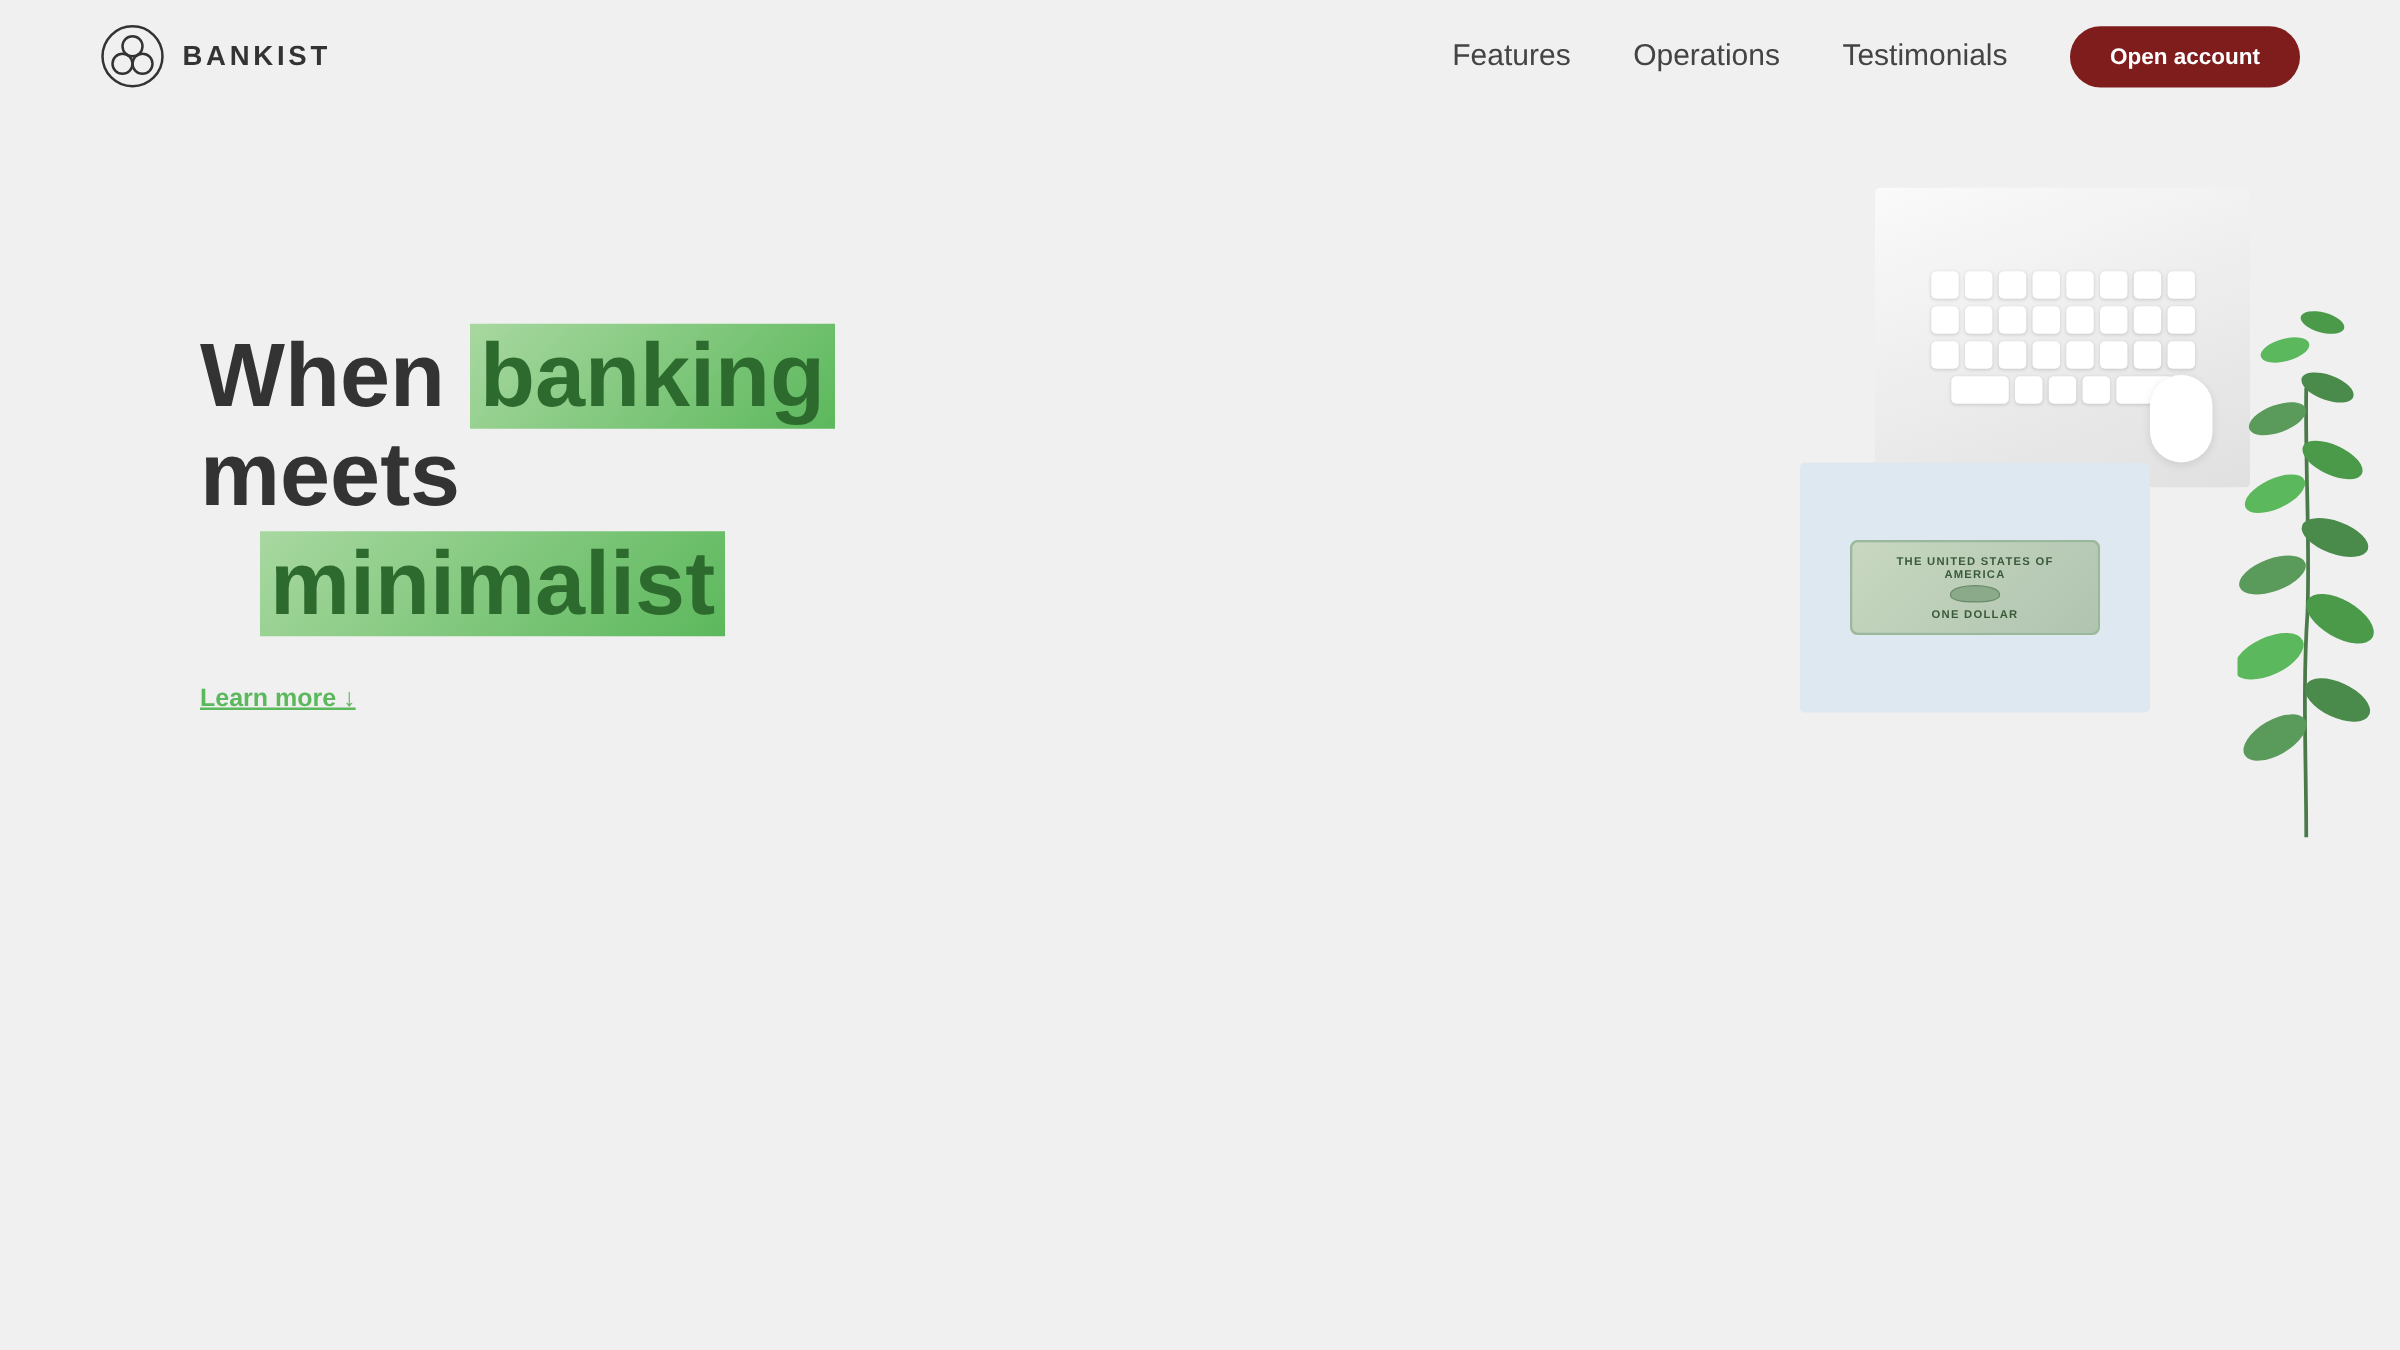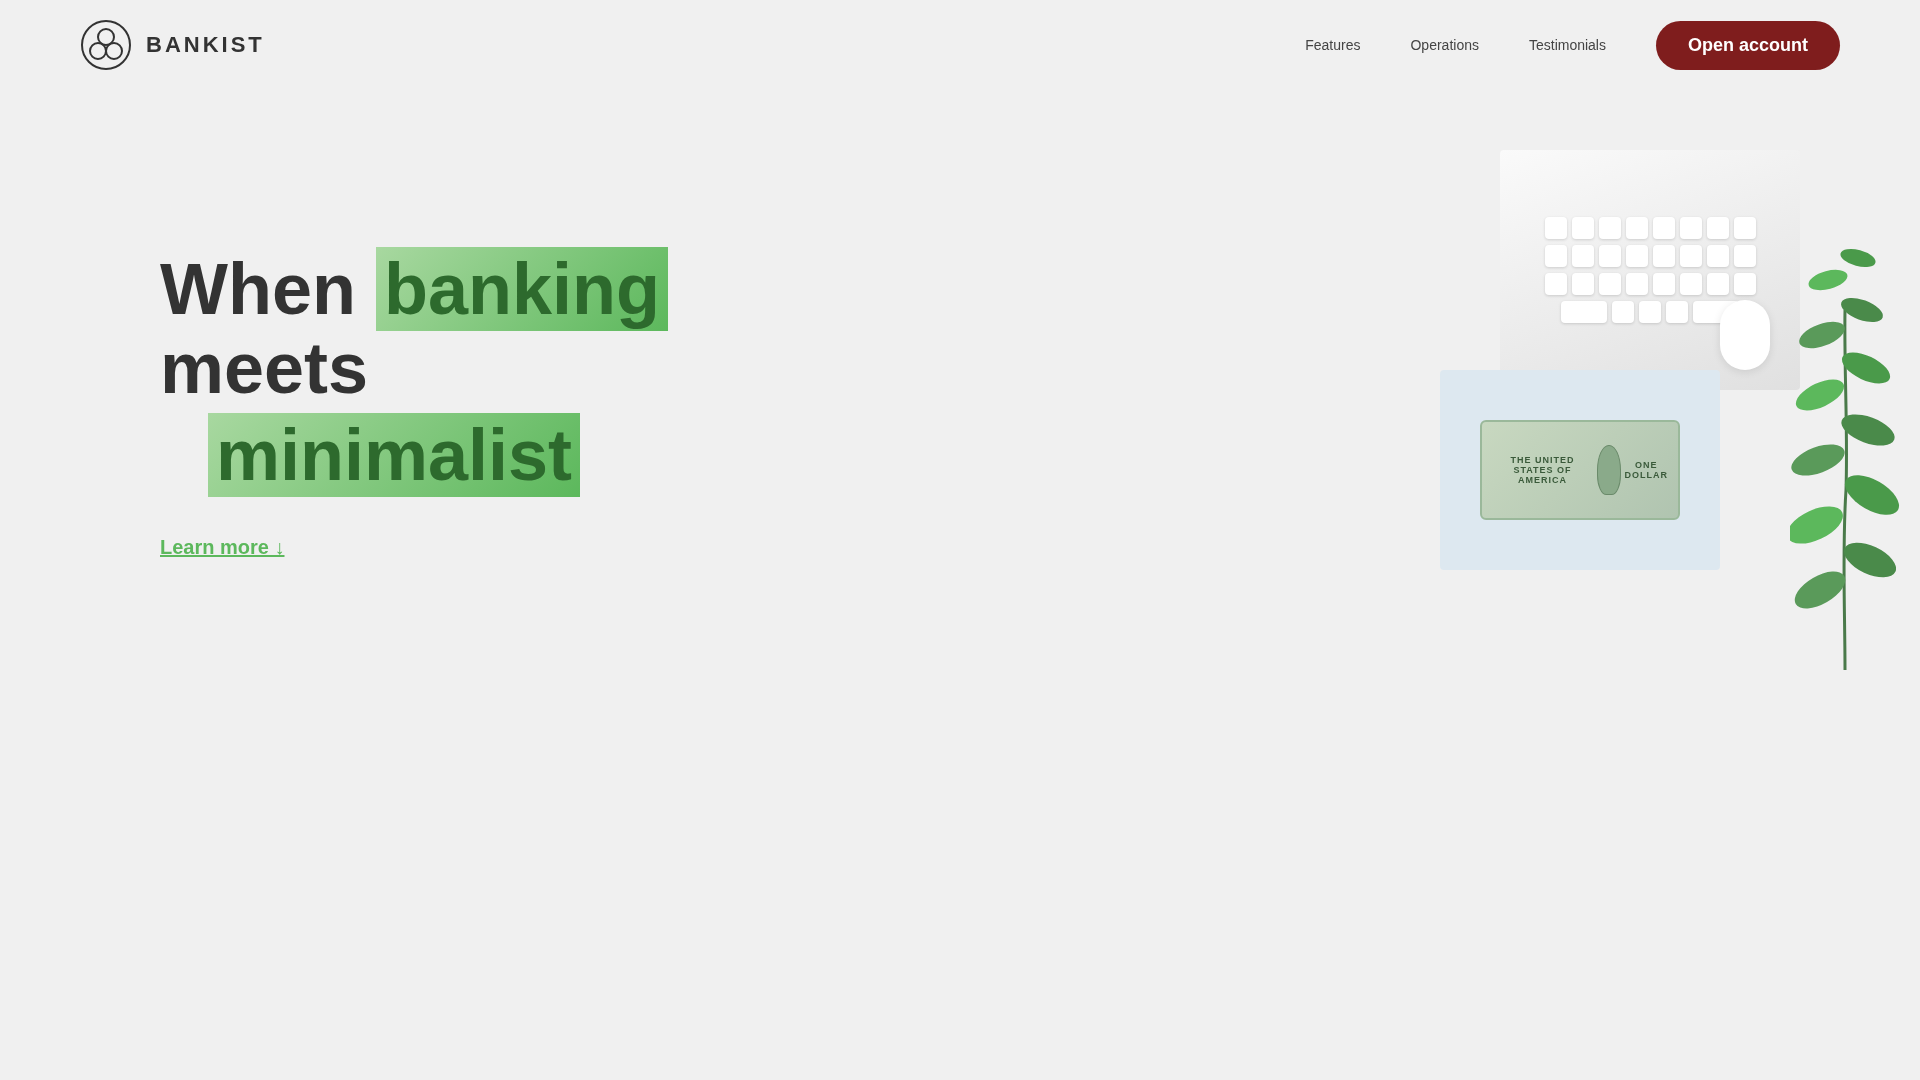--- a/index.html
+++ b/index.html
@@ -46,21 +46,21 @@
       color: #333;
     }
 
     .nav-links {
       display: flex;
       align-items: center;
       gap: 50px;
     }
 
     .nav-link {
-      font-size: 14px;
+      font-size: 24px;
       color: #444;
       text-decoration: none;
       cursor: pointer;
       background: none;
       border: none;
       font-family: inherit;
     }
 
     .nav-cta {
       background-color: #7f1d1d;
@@ -212,26 +212,26 @@
       border-radius: 25px;
       box-shadow: 0 2px 8px rgba(0,0,0,0.1);
       position: absolute;
       bottom: 20px;
       right: 30px;
     }
 
     
     .dollar-visual {
       width: 200px;
-      height: 100px;
+      height: 76px;
       background: linear-gradient(135deg, #c8d8c0, #b0c4b0);
       border-radius: 6px;
       border: 2px solid #9ab89a;
       display: flex;
-      flex-direction: row;
+      flex-direction: column;
       align-items: center;
       justify-content: center;
       gap: 4px;
       padding: 10px;
     }
 
     .dollar-portrait {
       width: 40px;
       height: 50px;
       background: #8aaa8a;
@@ -250,20 +250,21 @@
     
     .plant-visual {
       width: 100%;
       height: 100%;
     }
 
     
     .line1 {
       display: block;
       margin-bottom: 8px;
+      margin-top: 12px;
     }
 
     .line2 {
       display: block;
       margin-left: 48px;
     }
   </style>
 </head>
 <body>
 

